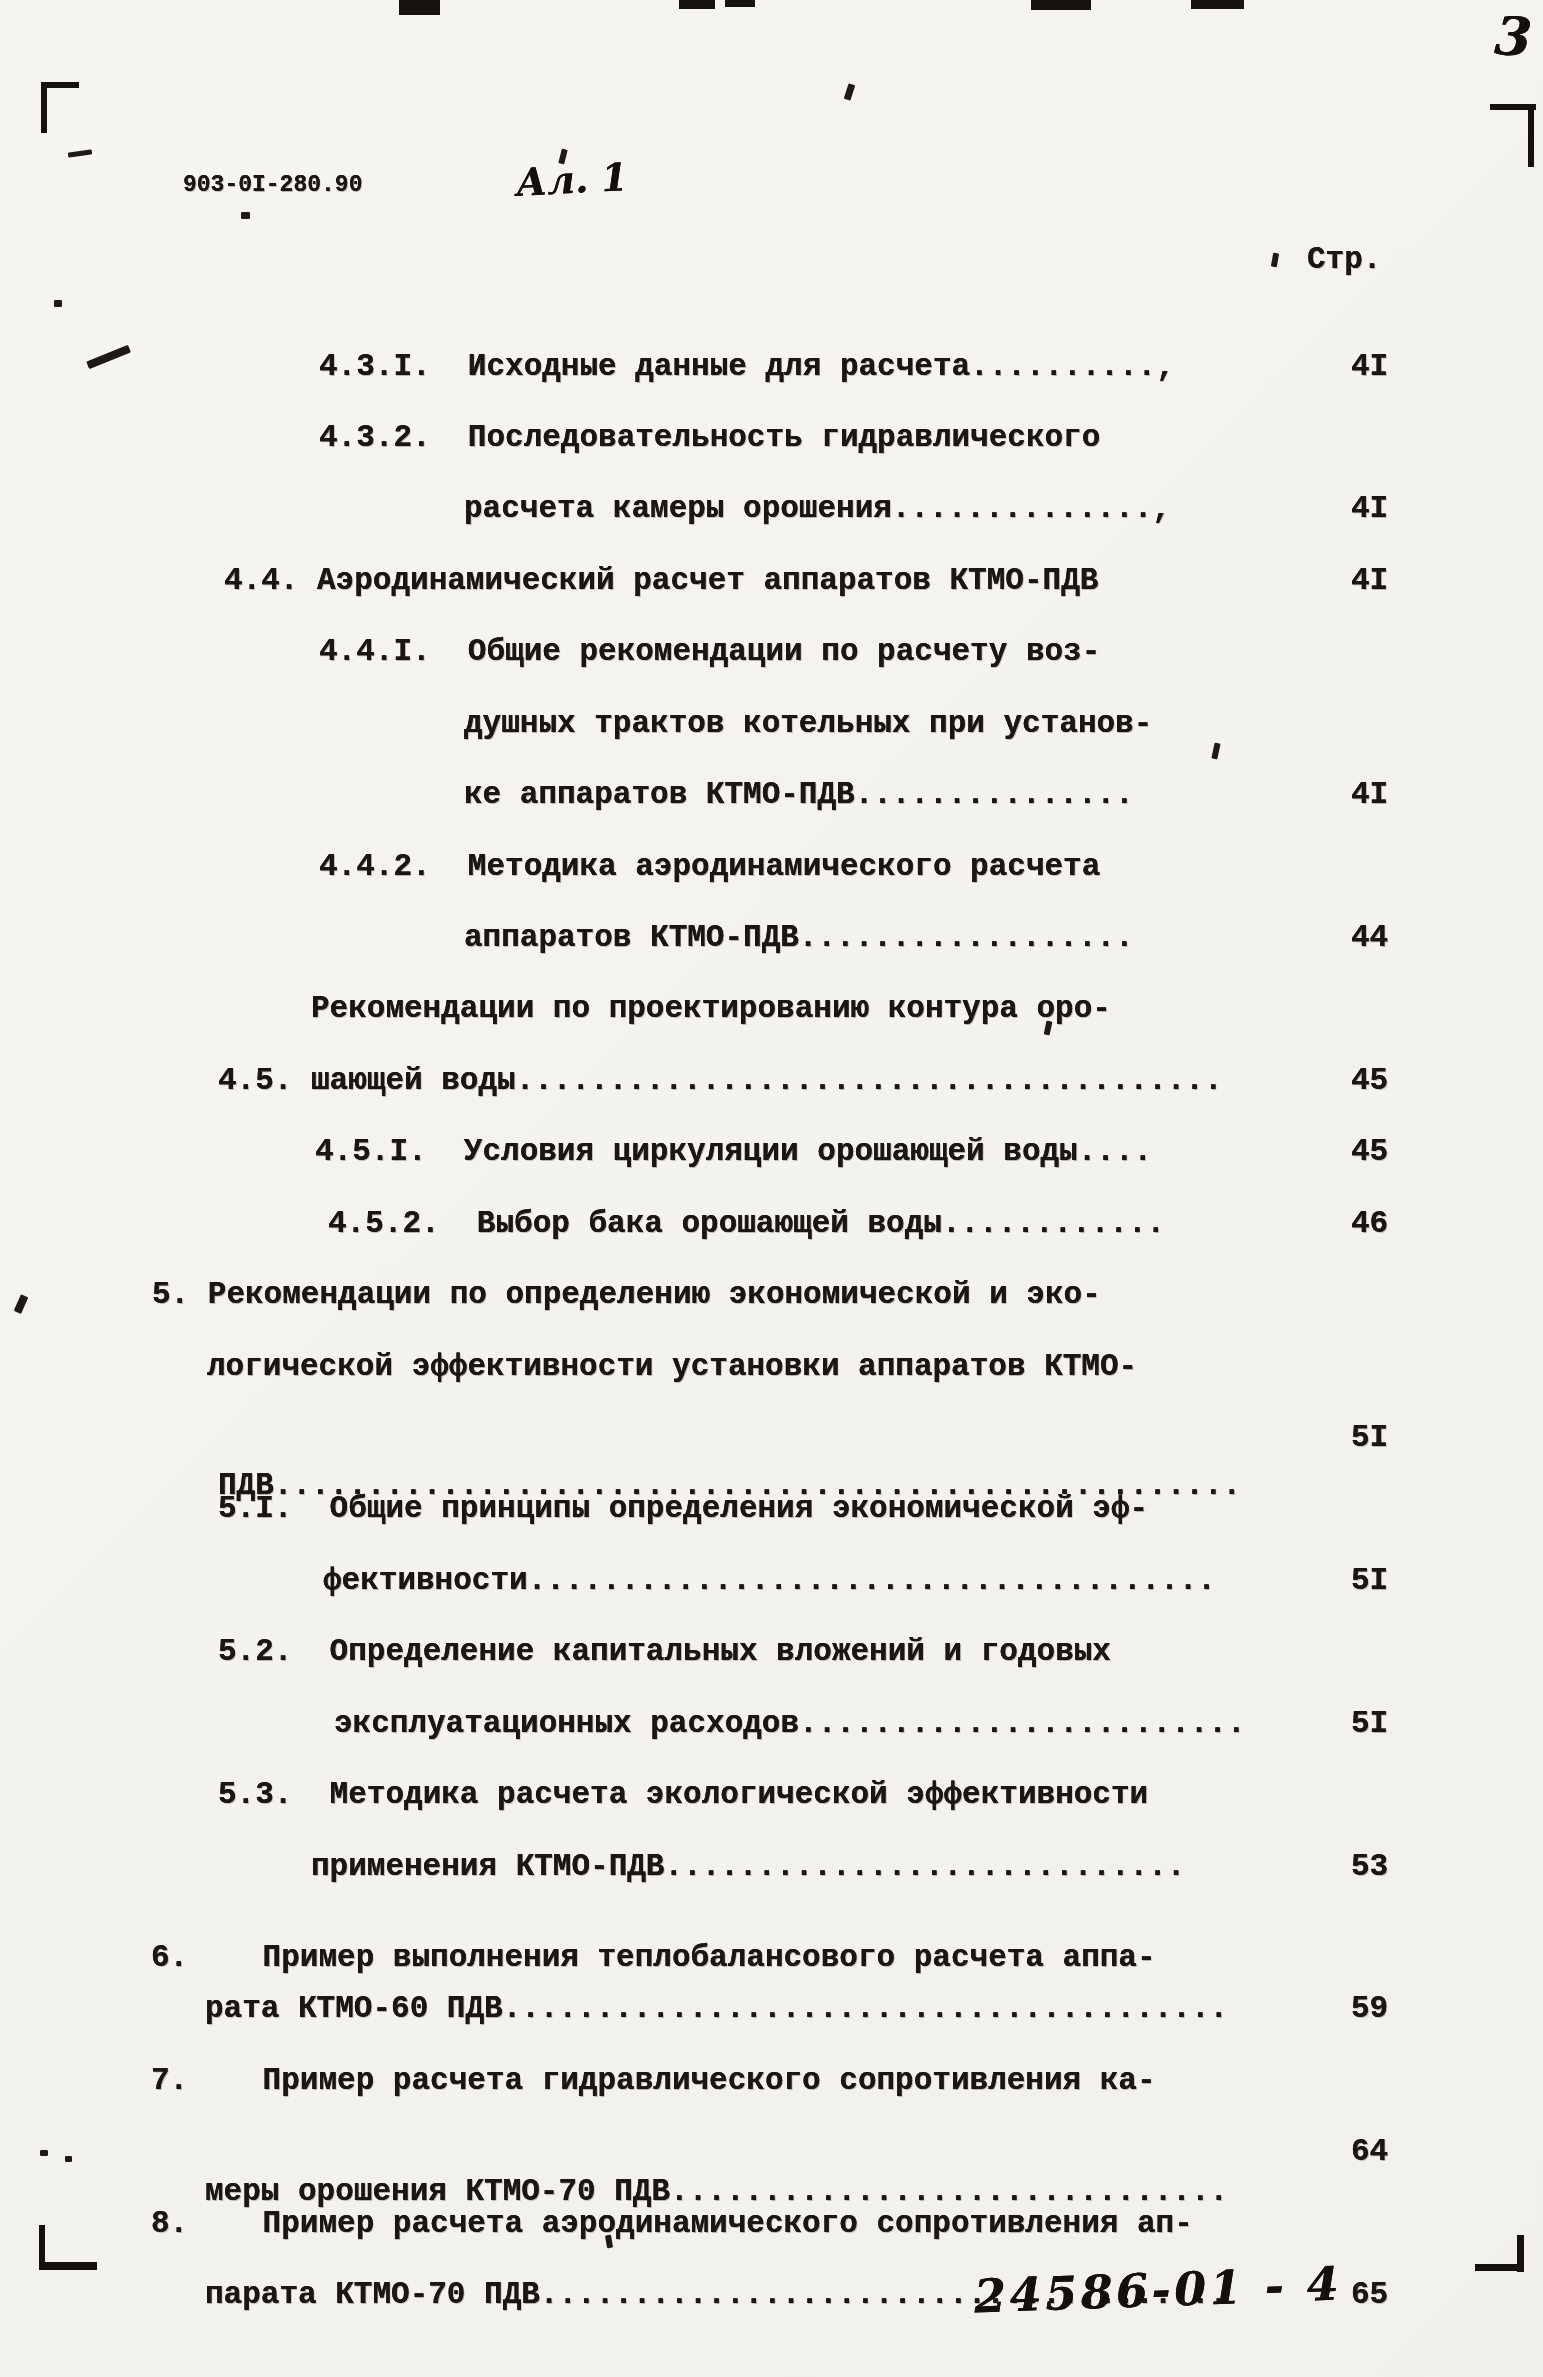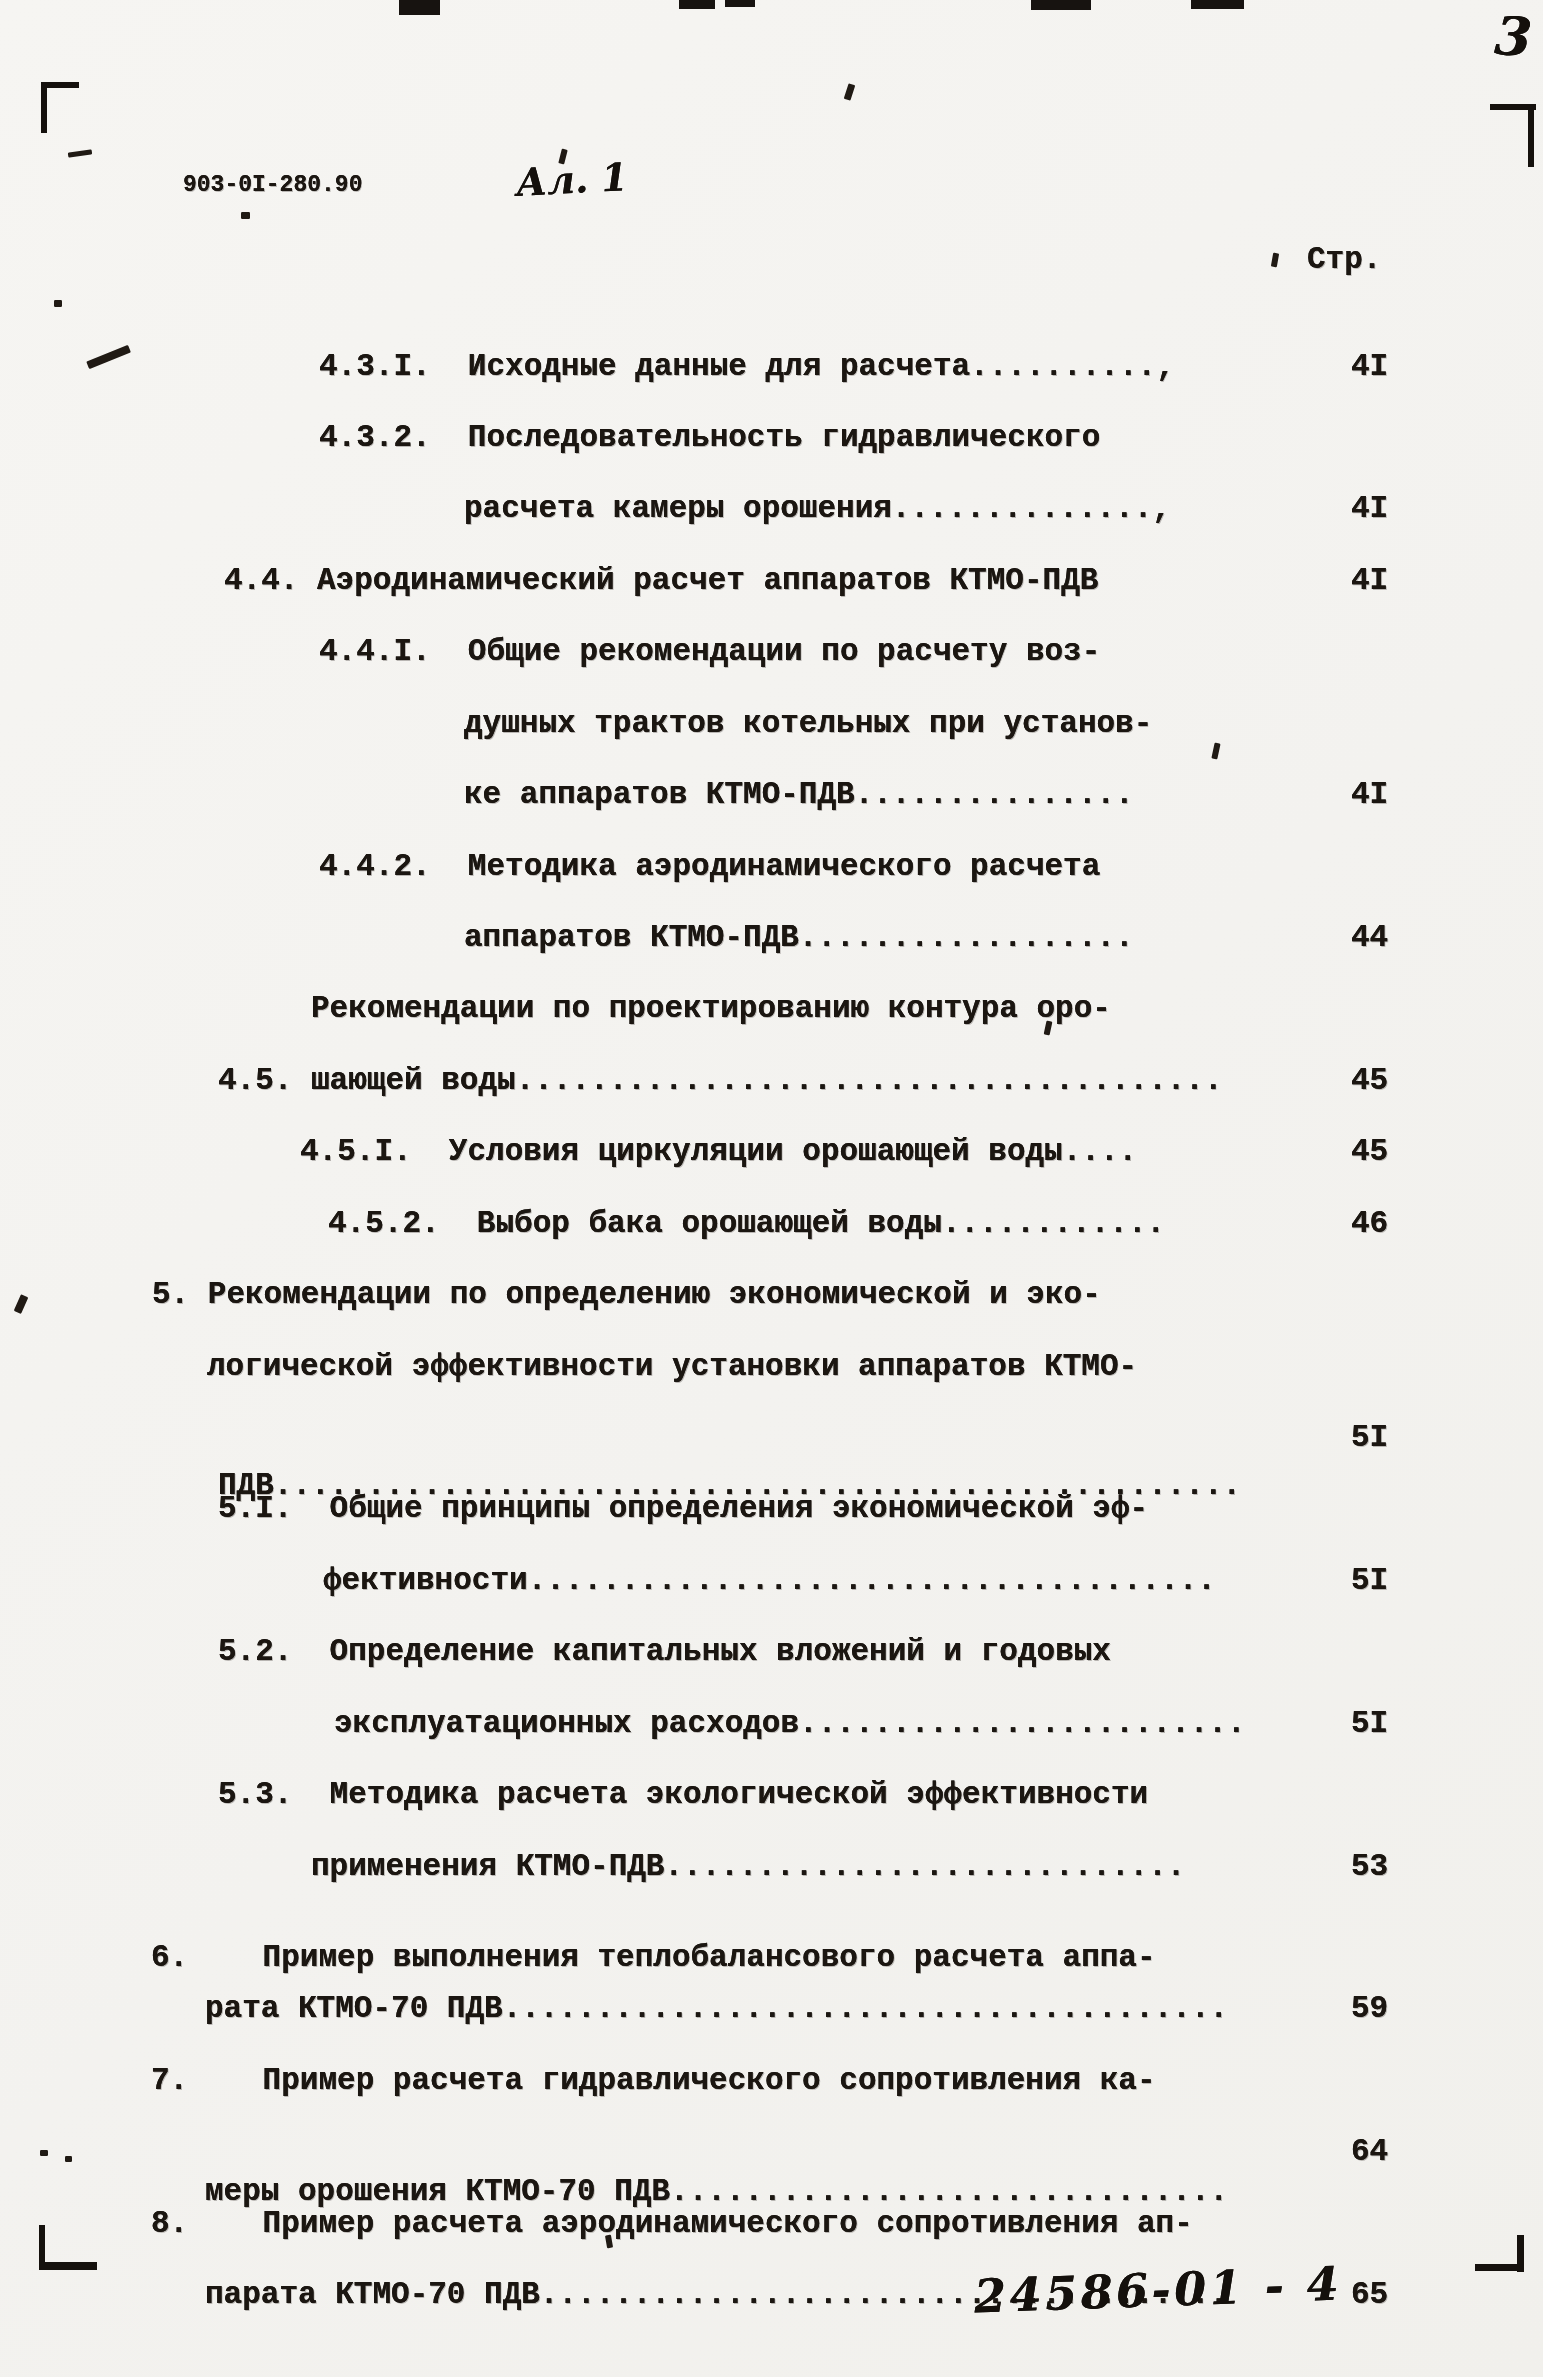--- a/index.html
+++ b/index.html
@@ -65,33 +65,33 @@
   <div class="tw" style="left:319px;top:420px;">4.3.2.  Последовательность гидравлического</div>
   <div class="tw" style="left:464px;top:491px;">расчета камеры орошения..............,</div>
   <div class="tw" style="left:224px;top:563px;">4.4. Аэродинамический расчет аппаратов КТМО-ПДВ</div>
   <div class="tw" style="left:319px;top:634px;">4.4.I.  Общие рекомендации по расчету воз-</div>
   <div class="tw" style="left:464px;top:706px;">душных трактов котельных при установ-</div>
   <div class="tw" style="left:464px;top:777px;">ке аппаратов КТМО-ПДВ...............</div>
   <div class="tw" style="left:319px;top:849px;">4.4.2.  Методика аэродинамического расчета</div>
   <div class="tw" style="left:311px;top:991px;">Рекомендации по проектированию контура оро-</div>
   <div class="tw" style="left:464px;top:920px;">аппаратов КТМО-ПДВ..................</div>
   <div class="tw" style="left:218px;top:1063px;">4.5. шающей воды......................................</div>
-  <div class="tw" style="left:300px;top:1134px;">4.5.I.  Условия циркуляции орошающей воды....</div>
+  <div class="tw" style="left:315px;top:1134px;">4.5.I.  Условия циркуляции орошающей воды....</div>
   <div class="tw" style="left:319px;top:1206px;margin-left:9px;">4.5.2.  Выбор бака орошающей воды............</div>
   <div class="tw" style="left:152px;top:1277px;">5. Рекомендации по определению экономической и эко-</div>
   <div class="tw" style="left:207px;top:1349px;">логической эффективности установки аппаратов КТМО-</div>
   <div class="tw" style="left:205px;top:1468px;margin-left:13px;">ПДВ....................................................</div>
   <div class="tw" style="left:218px;top:1491px;">5.I.  Общие принципы определения экономической эф-</div>
   <div class="tw" style="left:323px;top:1563px;">фективности.....................................</div>
   <div class="tw" style="left:218px;top:1634px;">5.2.  Определение капитальных вложений и годовых</div>
   <div class="tw" style="left:321px;top:1706px;margin-left:13px;">эксплуатационных расходов........................</div>
   <div class="tw" style="left:218px;top:1777px;">5.3.  Методика расчета экологической эффективности</div>
   <div class="tw" style="left:311px;top:1849px;">применения КТМО-ПДВ............................</div>
   <div class="tw" style="left:151px;top:1920px;margin-top:20px;">6.    Пример выполнения теплобалансового расчета аппа-</div>
-  <div class="tw" style="left:205px;top:1991px;">рата КТМО-70 ПДВ.......................................</div>
+  <div class="tw" style="left:205px;top:1991px;">рата КТМО-60 ПДВ.......................................</div>
   <div class="tw" style="left:151px;top:2063px;">7.    Пример расчета гидравлического сопротивления ка-</div>
   <div class="tw" style="left:205px;top:2134px;margin-top:40px;">меры орошения КТМО-70 ПДВ..............................</div>
   <div class="tw" style="left:151px;top:2206px;">8.    Пример расчета аэродинамического сопротивления ап-</div>
   <div class="tw" style="left:205px;top:2277px;">парата КТМО-70 ПДВ.....................................</div>
 
   <div class="pagenum" style="top:349px;">4I</div>
   <div class="pagenum" style="top:491px;">4I</div>
   <div class="pagenum" style="top:563px;">4I</div>
   <div class="pagenum" style="top:777px;">4I</div>
   <div class="pagenum" style="top:920px;">44</div>

